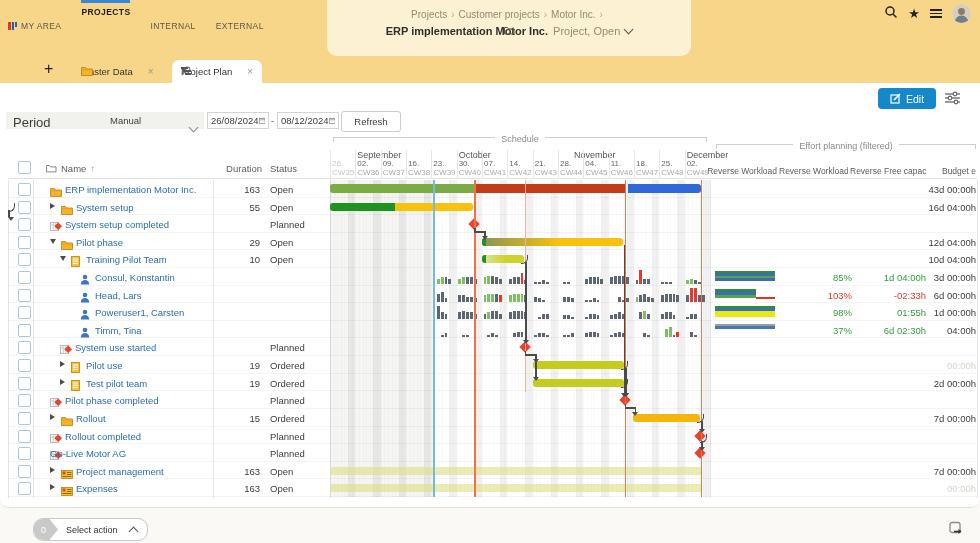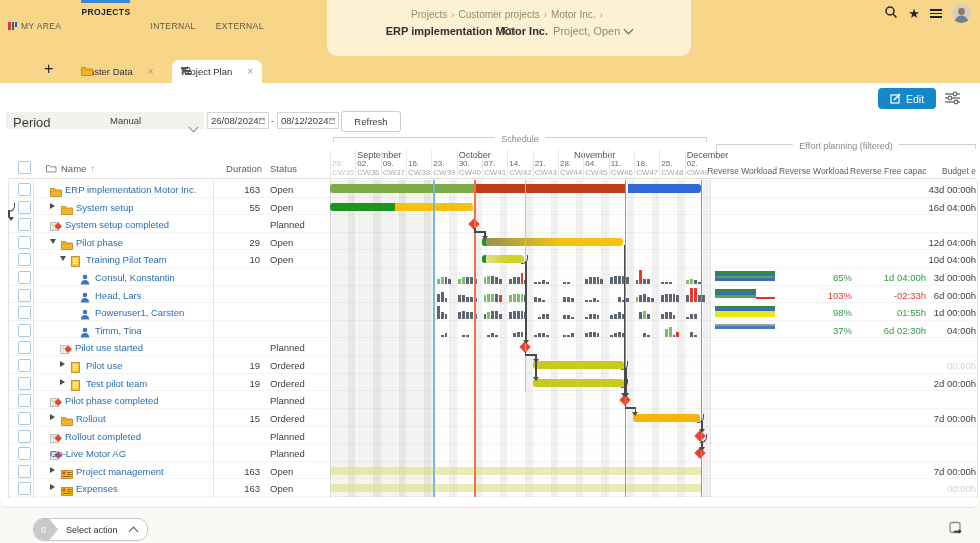--- a/index.html
+++ b/index.html
@@ -473,21 +473,21 @@
       </div>
       <div class="row" style="top: 158px; height: 18px;">
         <div class="cb" style="top: 3px;"></div>
         <span class="ic" style="left: 52px; top: 3px; position: absolute;"><svg width="12" height="11" viewBox="0 0 12 11">
             <rect x="0.5" y="1.5" width="8" height="8" fill="#fff" stroke="#b9b9b9"></rect>
             <line x1="0.5" y1="4" x2="8.5" y2="4" stroke="#c9c9c9"></line>
             <line x1="3.2" y1="1.5" x2="3.2" y2="9.5" stroke="#c9c9c9"></line>
             <line x1="5.9" y1="1.5" x2="5.9" y2="9.5" stroke="#c9c9c9"></line>
             <rect x="5.5" y="2.6" width="5.4" height="5.4" transform="rotate(45 8.2 5.3)" fill="#e8432c"></rect>
           </svg></span>
-        <div class="rowname" style="left: 67px; top: 4px;">Pilot use started</div>
+        <div class="rowname" style="left: 67px; top: 4px;">System use started</div>
         <div class="stat" style="top: 4px;">Planned</div>
       </div>
       <div class="row" style="top: 176px; height: 18px;">
         <div class="cb" style="top: 3px;"></div>
         <div class="arr c" style="left: 52px; top: 5px;"></div>
         <span class="ic" style="left: 63px; top: 3px; position: absolute;"><svg width="9" height="11" viewBox="0 0 9 11">
             <rect x="0.5" y="0.5" width="8" height="10" fill="#f7c431" stroke="#b97f14" stroke-width="0.8"></rect>
             <line x1="2" y1="3" x2="7" y2="3" stroke="#fff" stroke-width="1"></line>
             <line x1="2" y1="5.2" x2="7" y2="5.2" stroke="#fff" stroke-width="1"></line>
             <line x1="2" y1="7.4" x2="7" y2="7.4" stroke="#fff" stroke-width="1"></line>

